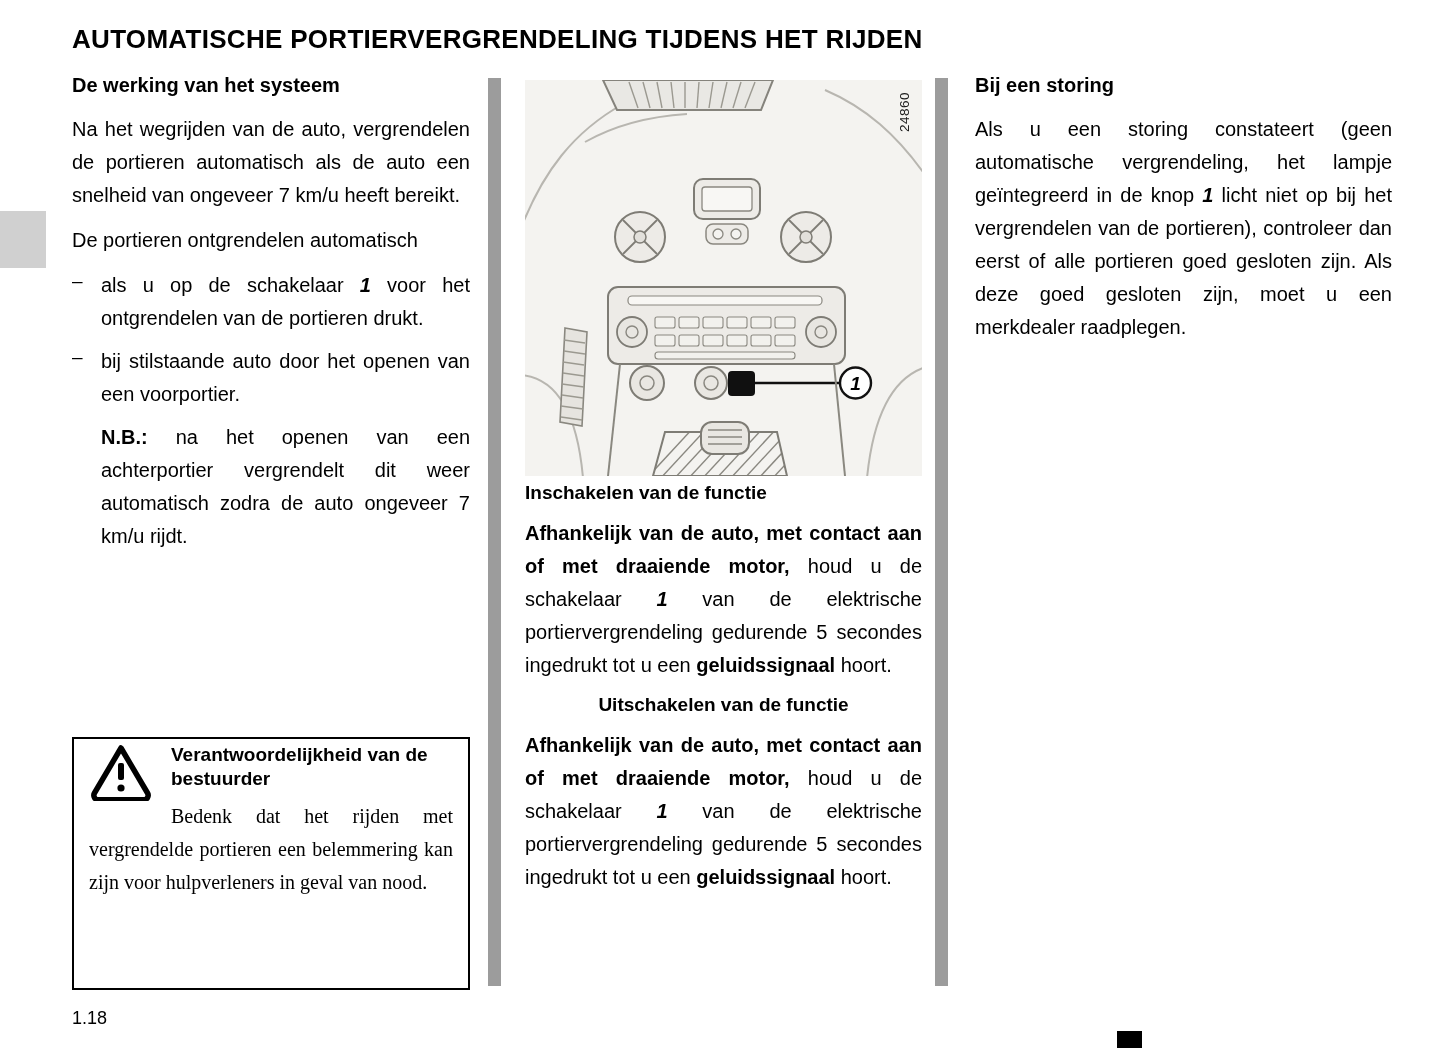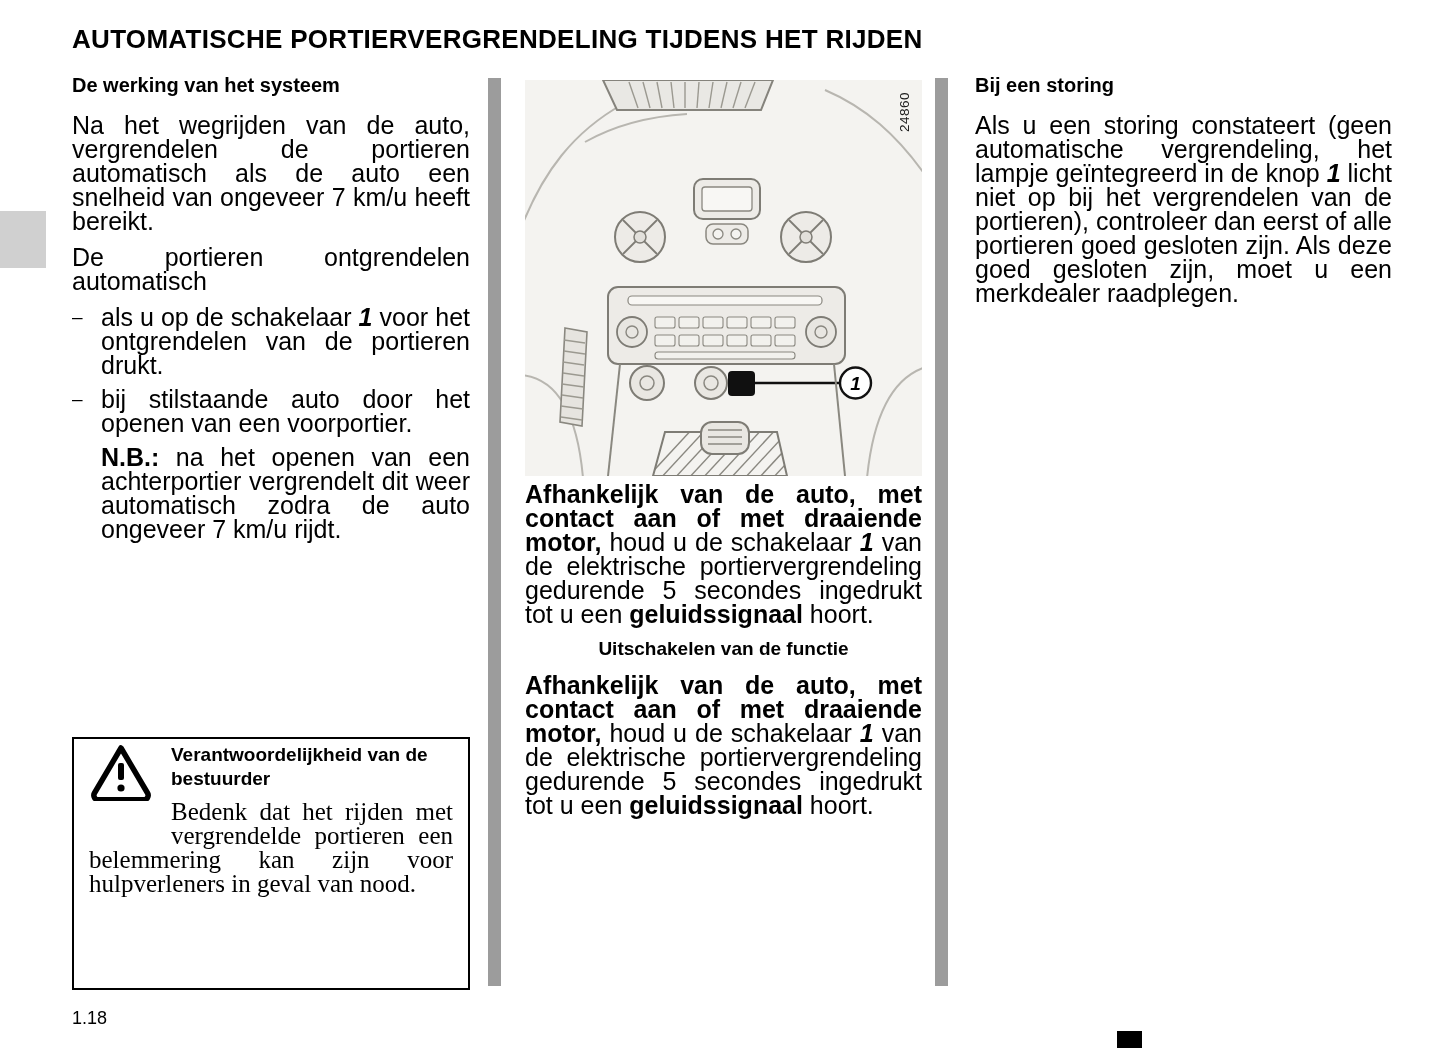--- a/index.html
+++ b/index.html
@@ -19,21 +19,21 @@
   .tab-marker { position:absolute; left:0; top:211px; width:46px; height:57px; background:#d0d0d0; }
 
   .col { position:absolute; }
   #col-left  { left:72px;  top:74px;  width:398px; }
   #col-mid   { left:525px; top:482px; width:397px; }
   #col-right { left:975px; top:74px;  width:417px; }
 
   h2.sec { font-size:20px; font-weight:700; margin-bottom:16px; }
   h3.sub { font-size:19px;   font-weight:700; margin-bottom:13px; }
   h3.mt  { margin-top:12px;text-align:center; }
-  p.body { font-size:25px; line-height:24px; text-align:justify; margin-bottom:12px; }
+  p.body { font-size:20px; line-height:33px; text-align:justify; margin-bottom:12px; }
   .num   { font-weight:700; font-style:italic; }
   .bullet { position:relative; padding-left:29px; margin-bottom:10px; }
   .bullet .dash { position:absolute; left:0; top:0; font-size:19px; line-height:23.5px; }
   .note { margin-left:29px; }
 
   .figure { position:absolute; left:525px; top:80px; width:397px; height:396px; }
   svg text { font-family:"Liberation Sans","DejaVu Sans",sans-serif; }
 
   .warning {
     position:absolute; left:72px; top:737px; width:398px; height:253px;
@@ -206,20 +206,21 @@
           <line x1="36" y1="326" x2="58" y2="329"></line>
           <line x1="36" y1="337" x2="57" y2="340"></line>
         </g>
       </g>
 
       <text transform="translate(384,52) rotate(-90)" font-size="13.5" fill="#1a1a1a" letter-spacing="0.5">24860</text>
     </svg>
   </div>
 
   <div class="col" id="col-mid">
+    <h3 class="sub">Inschakelen van de functie</h3>
     <p class="body"><b>Afhankelijk van de auto, met contact aan of met draaiende motor,</b><span> houd u de schakelaar </span><span class="num">1</span><span> van de elektrische portiervergrendeling gedurende 5 secondes ingedrukt tot u een </span><b>geluidssignaal</b><span> hoort.</span></p>
 
     <h3 class="sub mt">Uitschakelen van de functie</h3>
     <p class="body"><b>Afhankelijk van de auto, met contact aan of met draaiende motor,</b><span> houd u de schakelaar </span><span class="num">1</span><span> van de elektrische portiervergrendeling gedurende 5 secondes ingedrukt tot u een </span><b>geluidssignaal</b><span> hoort.</span></p>
   </div>
 
   <div class="col" id="col-right">
     <h2 class="sec">Bij een storing</h2>
     <p class="body"><span>Als u een storing constateert (geen automatische vergrendeling, het lampje geïntegreerd in de knop </span><span class="num">1</span><span> licht niet op bij het vergrendelen van de portieren), controleer dan eerst of alle portieren goed gesloten zijn. Als deze goed gesloten zijn, moet u een merkdealer raadplegen.</span></p>
   </div>

